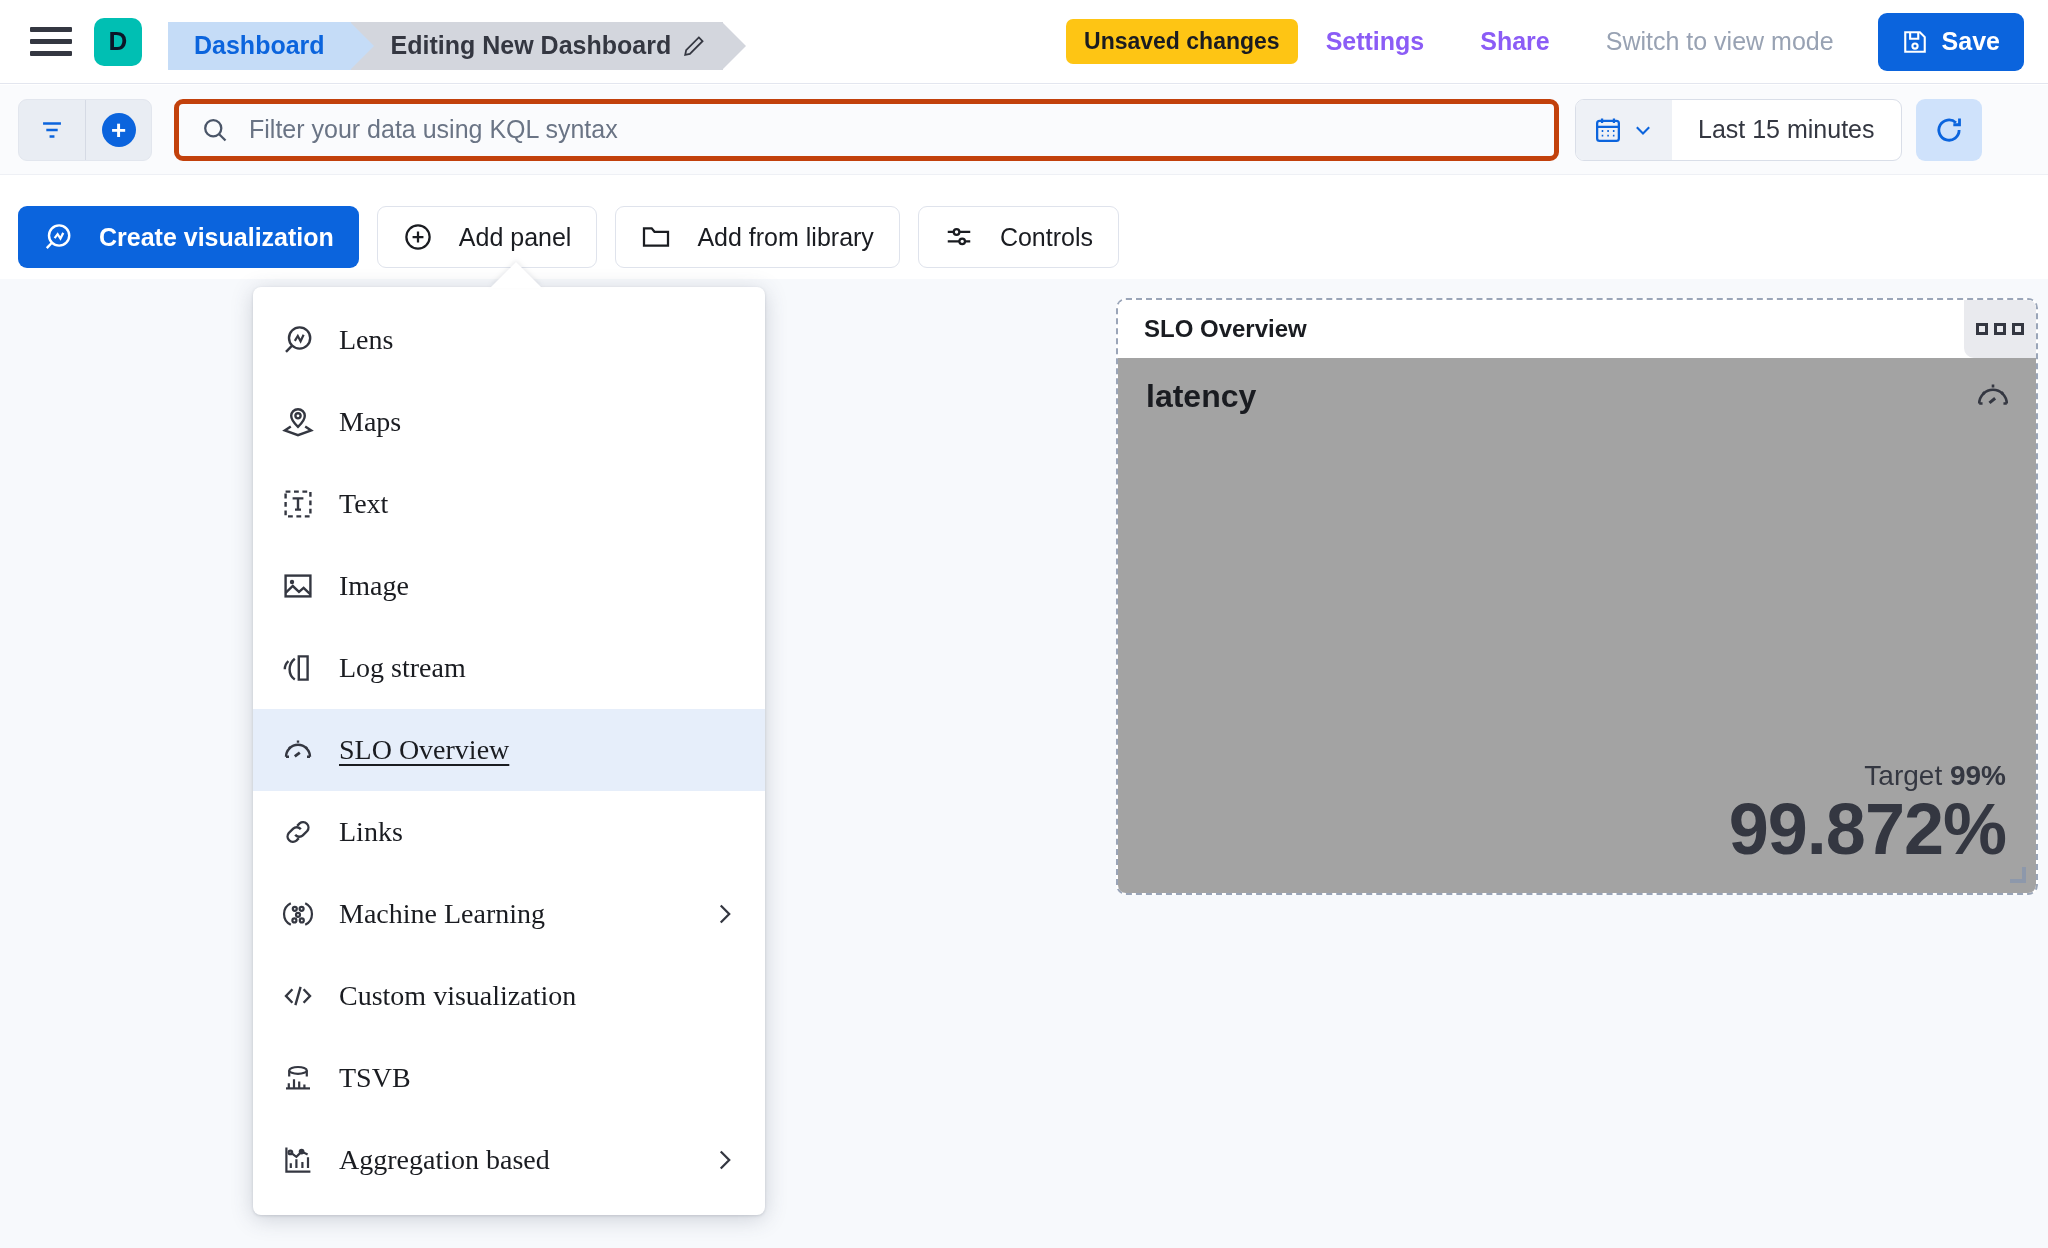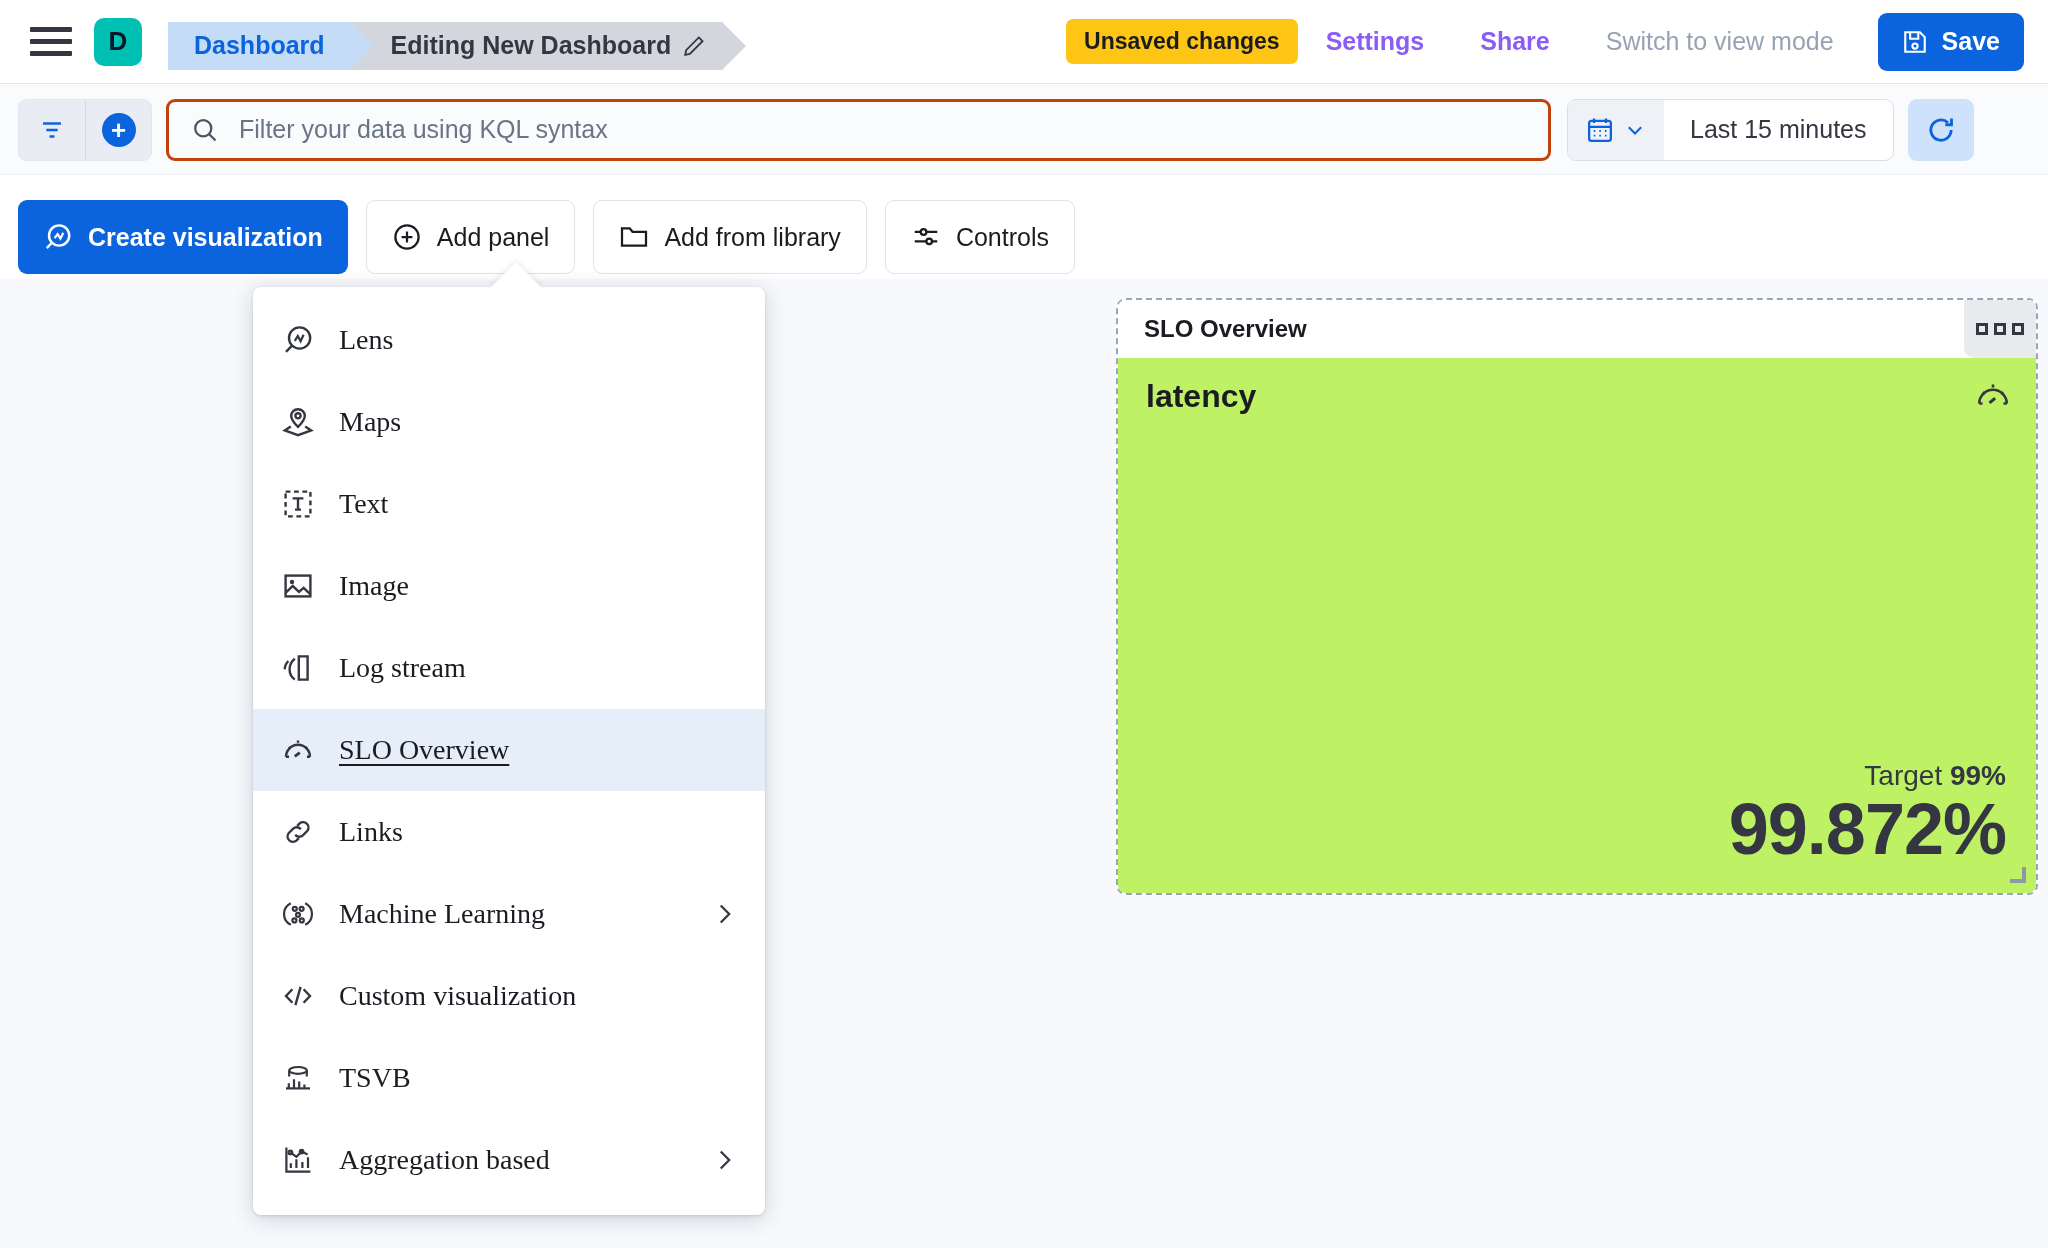--- a/index.html
+++ b/index.html
@@ -91,22 +91,22 @@
     width: 66px; display: flex; align-items: center; justify-content: center;
     cursor: pointer;
   }
   .filter-btn + .filter-btn { border-left: 1px solid #d5dae4; }
   .plus-circle {
     width: 34px; height: 34px; border-radius: 50%; background: #0b64dd;
     display: flex; align-items: center; justify-content: center;
     color: #fff; font-size: 26px; font-weight: 700; line-height: 1;
   }
   .searchfield {
-    flex: 1; height: 62px; margin-left: 14px;
-    background: #fafbfd; border: 3px solid #c2410c; border-radius: 9px;
+    flex: 1; height: 62px; margin-left: 22px;
+    background: #fafbfd; border: 5px solid #c2410c; border-radius: 9px;
     display: flex; align-items: center; padding: 0 22px; gap: 20px;
     max-width: 1385px;
   }
   .searchfield input {
     border: none; outline: none; background: transparent;
     font-size: 25px; color: #343741; width: 100%;
     font-family: "Liberation Sans", sans-serif;
   }
   .searchfield input::placeholder { color: #6a7485; }
 
@@ -129,22 +129,22 @@
     display: flex; align-items: center; justify-content: center; cursor: pointer;
   }
 
   
   .toolbar {
     position: absolute; top: 195px; left: 0; width: 2048px; height: 84px;
     display: flex; align-items: center; gap: 18px; padding: 0 18px;
     background: #ffffff;
   }
   .btn {
-    height: 74px; border-radius: 9px; display: flex; align-items: center;
-    gap: 15px; padding: 0 25px; font-size: 25px; cursor: pointer;
+    height: 62px; border-radius: 9px; display: flex; align-items: center;
+    gap: 26px; padding: 0 25px; font-size: 25px; cursor: pointer;
     font-family: "Liberation Sans", sans-serif; white-space: nowrap;
   }
   .btn-primary { background: #0b64dd; color: #fff; font-weight: 700; border: none; }
   .btn-ghost { background: #fff; color: #1a1c21; border: 1px solid #dfe3ec; font-weight: 400; }
 
   
   .canvas {
     position: absolute; top: 279px; left: 0; width: 2048px; height: 969px;
     background: #f7f9fc;
   }
@@ -185,21 +185,21 @@
   }
   .panel-title { font-size: 24px; font-weight: 700; color: #1a1c21; }
   .panel-menu-btn {
     position: absolute; right: 0; top: 0; width: 72px; height: 58px;
     background: #e9eaee; border-bottom-left-radius: 10px;
     display: flex; align-items: center; justify-content: center; gap: 6px;
     cursor: pointer;
   }
   .sq { width: 12px; height: 12px; border: 3px solid #343741; }
   .panel-body {
-    height: 535px; background: #bef264; position: relative; padding: 20px 28px;
+    height: 535px; background: #a3a3a3; position: relative; padding: 20px 28px;
   }
   .slo-name { font-size: 32px; font-weight: 700; color: #1a1c21; }
   .gauge-icon { position: absolute; right: 24px; top: 18px; width: 38px; height: 38px; }
   .slo-stats { position: absolute; right: 30px; bottom: 26px; text-align: right; }
   .slo-target { font-size: 28px; color: #343741; }
   .slo-target b { font-weight: 700; }
   .slo-value {
     font-size: 72px; font-weight: 700; color: #343741;
     line-height: 1.04; letter-spacing: -1px;
   }

